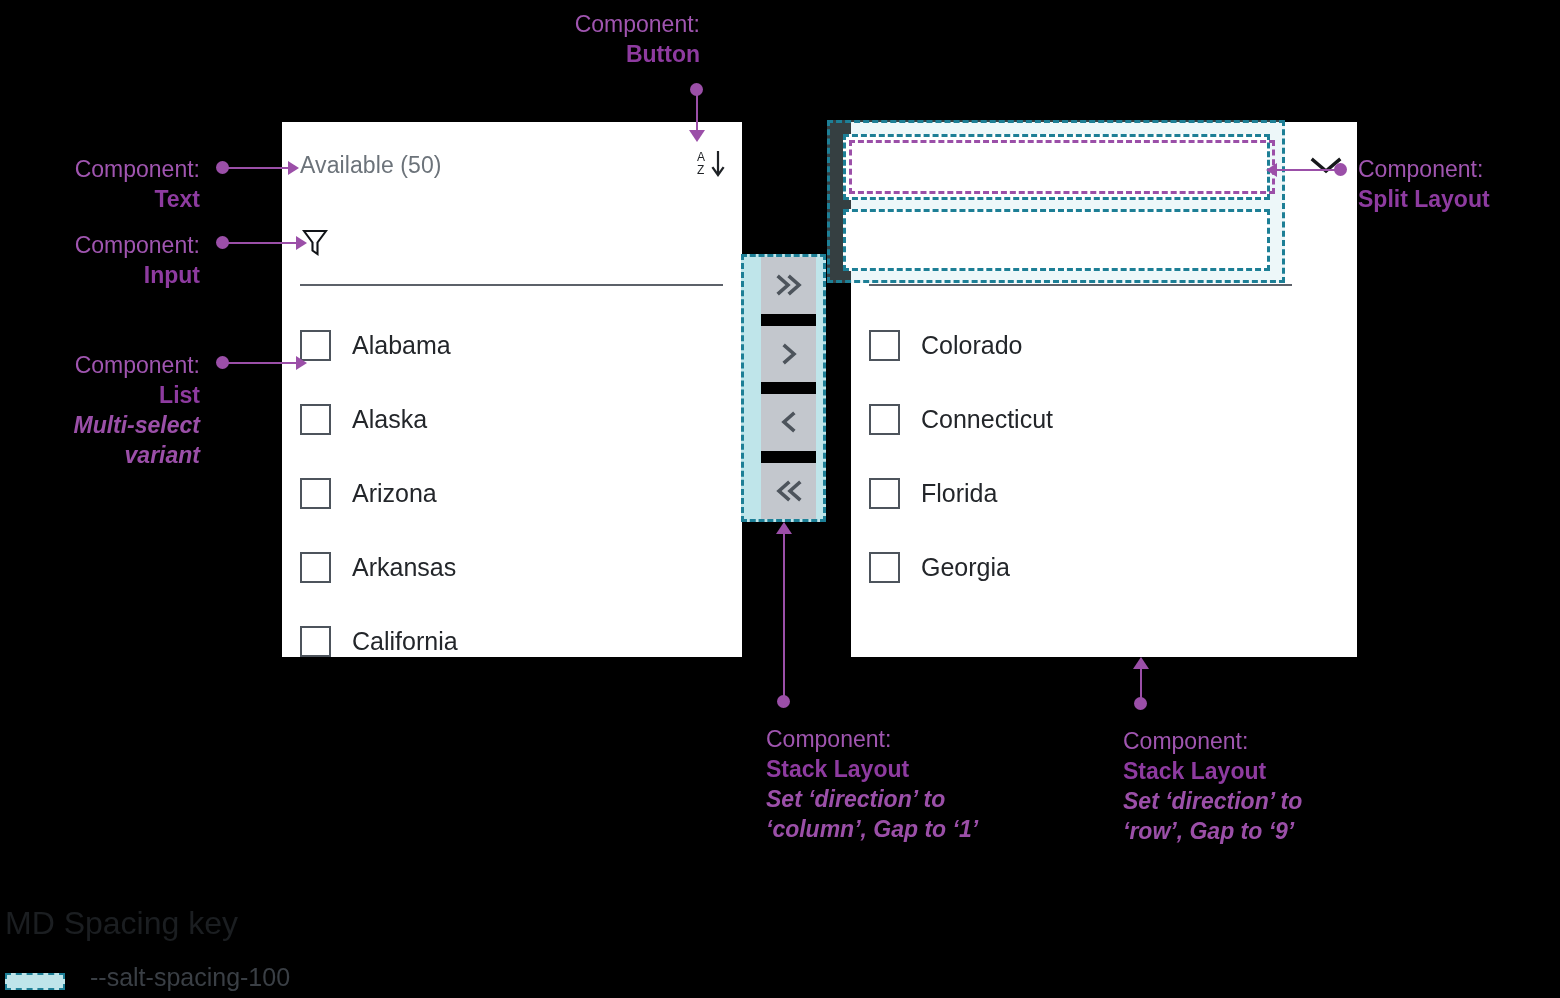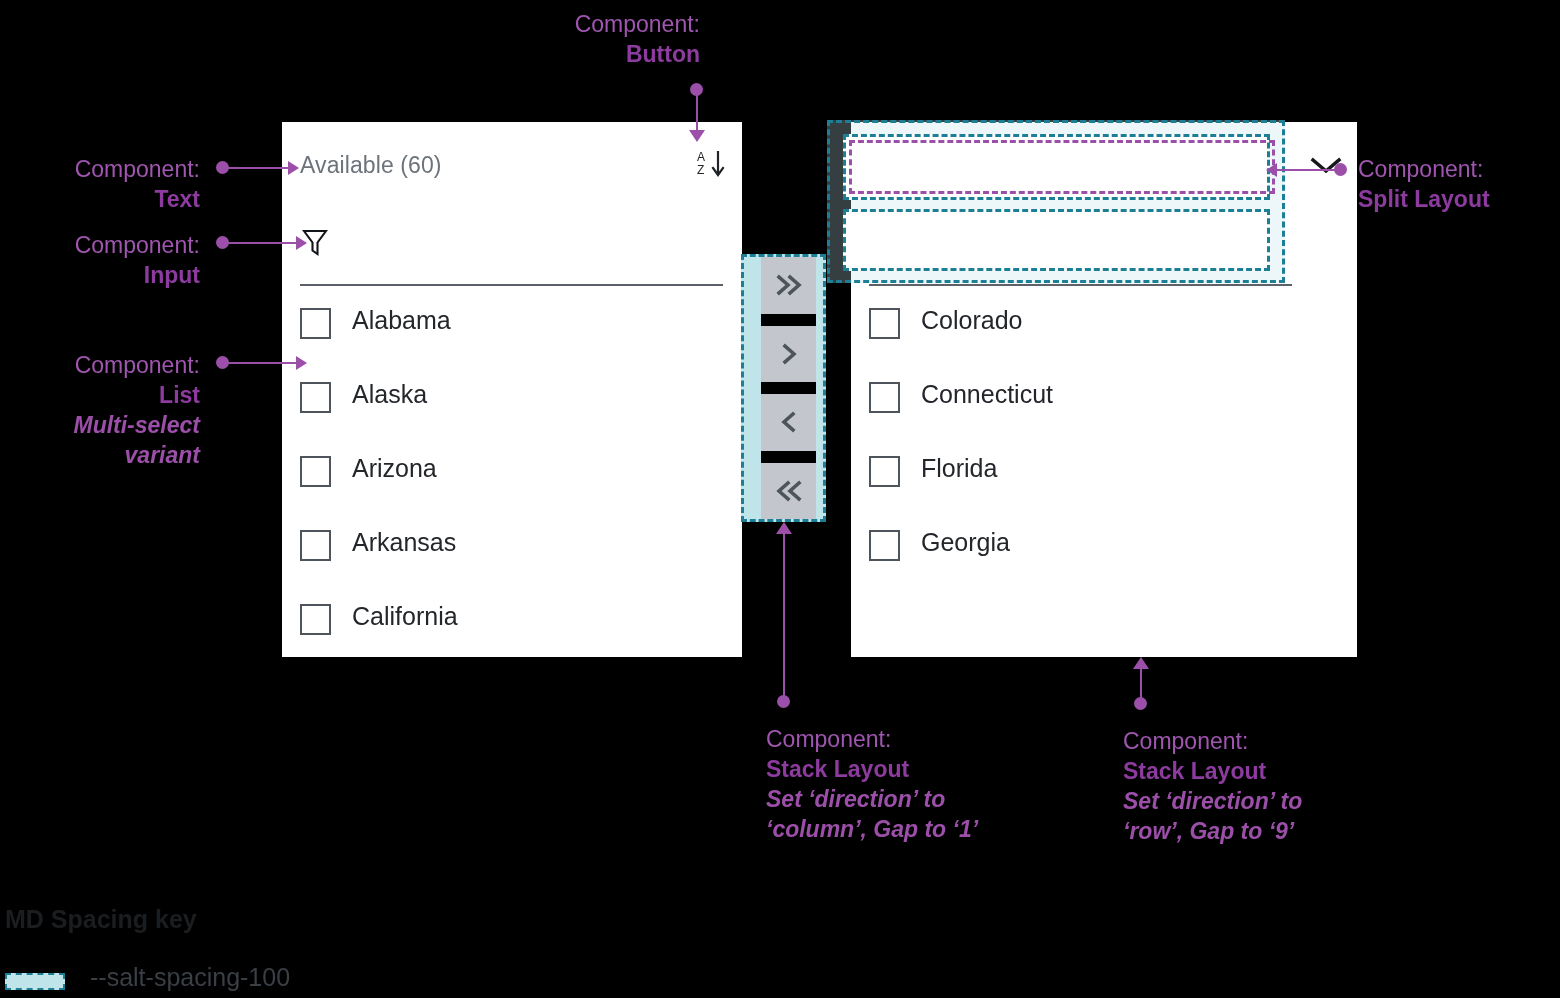--- a/index.html
+++ b/index.html
@@ -50,21 +50,21 @@
   .az .az-z{top:14px;}
   .az .az-arrow{position:absolute;left:17px;top:0px;width:14px;height:27px;}
 
   
   .filter-row{position:absolute;left:18px;top:100px;width:423px;height:64px;}
   .funnel{position:absolute;left:2px;top:6px;width:26px;height:30px;}
   .input-underline{position:absolute;left:0;bottom:0;width:423px;height:2px;background:#5c6169;}
 
   
   .list{position:absolute;left:18px;top:186px;width:420px;}
-  .list-item{display:flex;height:74px;cursor:pointer;}
+  .list-item{display:flex;align-items:center;height:74px;cursor:pointer;}
   .cbx{width:27px;height:27px;border:2px solid #4d545c;background:#fff;flex:0 0 auto;}
   .item-label{margin-left:21px;font-size:25px;color:#23262a;line-height:1;}
 
   
   #transfer-stack{position:absolute;left:741px;top:254px;width:85px;height:268px;
                   background:#bfe5ea;box-sizing:border-box;
                   border:3px dashed #1d7f96;}
   .xfer-inner{position:absolute;left:17px;top:0;width:55px;height:100%;
               display:flex;flex-direction:column;}
   .xfer-btn{flex:1 1 0;background:#c3c7cd;border:0;margin:0;padding:0;cursor:pointer;
@@ -77,35 +77,35 @@
              box-sizing:border-box;border:3px dashed #1d7f96;background:rgba(190,228,235,.28);}
   .spc-in-1{position:absolute;left:843px;top:134px;width:427px;height:66px;
             box-sizing:border-box;border:3px dashed #1d7f96;background:#ffffff;}
   .spc-in-2{position:absolute;left:843px;top:209px;width:427px;height:62px;
             box-sizing:border-box;border:3px dashed #1d7f96;background:#ffffff;}
   .spc-purple{position:absolute;left:849px;top:140px;width:426px;height:54px;
               box-sizing:border-box;border:3px dashed #9b4fa8;}
 
   
   #spacing-key{position:absolute;left:0;top:905px;width:100%;}
-  .key-title{position:absolute;left:5px;top:0px;font-size:25px;font-weight:700;color:#1b1e21;}
+  .key-title{position:absolute;left:5px;top:0px;font-size:32px;font-weight:400;color:#1b1e21;}
   .key-swatch{position:absolute;left:5px;top:68px;width:60px;height:17px;background:#bfe5ea;
               box-sizing:border-box;border:2px dashed #1d7f96;}
   .key-label{position:absolute;left:90px;top:58px;font-size:25px;color:#3a3f45;}
 
   .chev{display:block;}
 </style>
 </head>
 <body>
 
 <div class="stage">
 
   <div class="panel" id="left-panel">
     <div class="panel-header">
-      <div class="panel-title">Available (60)</div>
+      <div class="panel-title">Available (50)</div>
       <div class="hdr-actions">
         <button class="icon-btn">
           <span class="az">
             <span class="az-a">A</span>
             <span class="az-z">Z</span>
             <svg class="az-arrow" viewBox="0 0 14 27">
               <path d="M7 1 L7 23" stroke="#1f2226" stroke-width="2.2" fill="none"></path>
               <path d="M2 18 L7 25 L12 18" stroke="#1f2226" stroke-width="2.2" fill="none" stroke-linecap="square"></path>
             </svg>
           </span>

